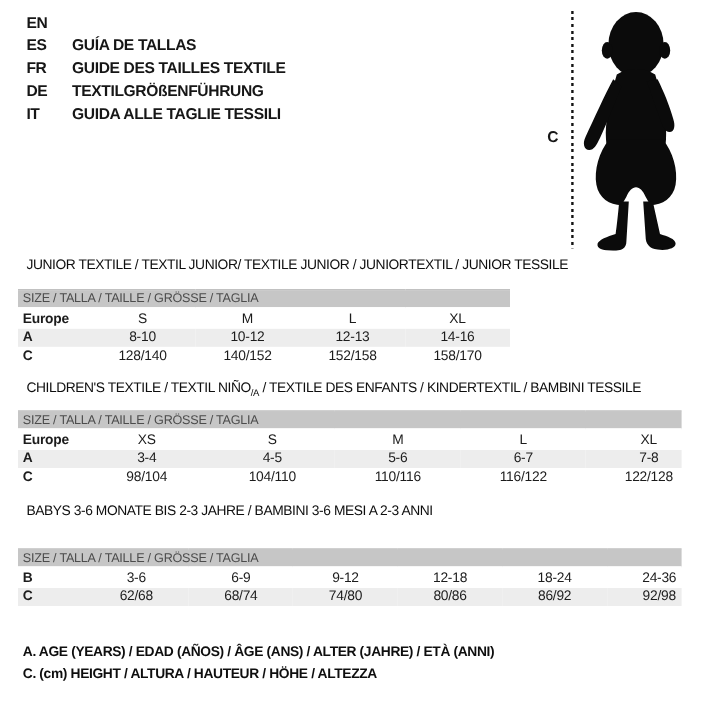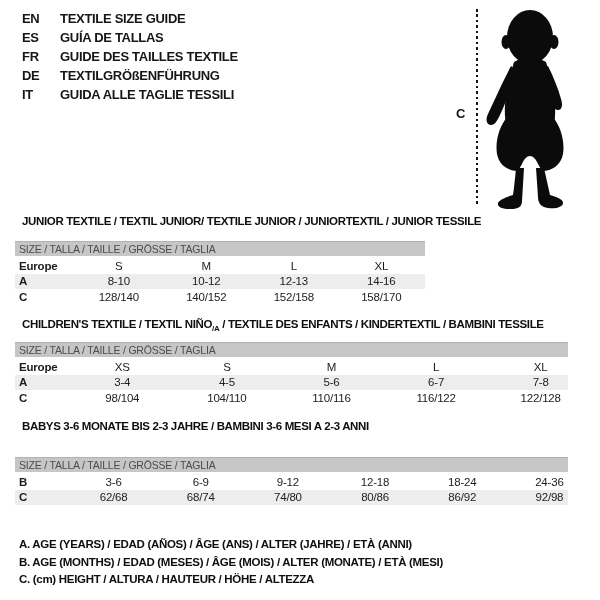--- a/index.html
+++ b/index.html
@@ -12,21 +12,21 @@
   .lang-row{display:flex;line-height:19px;font-weight:bold;font-size:13px;letter-spacing:-0.3px;}
   .lang-code{width:38px;}
   
   .fig-c{position:absolute;left:456px;top:106px;font-weight:bold;font-size:13px;}
   .dotline{
     position:absolute;left:476px;top:9px;width:2px;height:198px;
     background:repeating-linear-gradient(to bottom,#141414 0 2.5px,transparent 2.5px 5.5px);
   }
   .baby-svg{position:absolute;left:478px;top:4px;}
   
-  .tbl-title{position:absolute;font-weight:bold;font-size:11.5px;letter-spacing:-0.35px;white-space:nowrap;color:#0e0e0e;}
+  .tbl-title{position:absolute;font-weight:normal;font-size:11.5px;letter-spacing:-0.35px;white-space:nowrap;color:#0e0e0e;}
   .tbl-title .line{line-height:15px;}
   sub.subtxt{font-size:8px;}
   
   .size-table{position:absolute;border-collapse:collapse;table-layout:fixed;}
   .size-table th.size-head{
     background:var(--header-bg,#c6c6c6);color:#4c4c4c;font-weight:normal;font-size:10.5px;
     text-align:left;padding:1px 0 1px 4px;letter-spacing:-0.2px;height:12px;
     border-top:1px solid #b2b2b2;border-bottom:2px solid #ffffff;
   }
   .size-table td{
@@ -39,21 +39,20 @@
   .legend{position:absolute;left:19px;top:536px;font-weight:bold;font-size:11.5px;line-height:17.5px;letter-spacing:-0.3px;color:#0e0e0e;}
 </style>
 </head>
 <body>
 
 <div class="page">
 
   <div class="lang-list">
     <div class="lang-row">
       <span class="lang-code">EN</span>
-      <span class="lang-title">TEXTILE SIZE GUIDE</span>
     </div>
     <div class="lang-row">
       <span class="lang-code">ES</span>
       <span class="lang-title">GUÍA DE TALLAS</span>
     </div>
     <div class="lang-row">
       <span class="lang-code">FR</span>
       <span class="lang-title">GUIDE DES TAILLES TEXTILE</span>
     </div>
     <div class="lang-row">
@@ -199,17 +198,16 @@
           <td>74/80</td>
           <td>80/86</td>
           <td>86/92</td>
           <td>92/98</td>
         </tr>
       </tbody>
   </table>
 
   <div class="legend">
     <div>A. AGE (YEARS) / EDAD (AÑOS) / ÂGE (ANS) / ALTER (JAHRE) / ETÀ (ANNI)</div>
-    <div>B. AGE (MONTHS) / EDAD (MESES) / ÂGE (MOIS) / ALTER (MONATE) / ETÀ (MESI)</div>
     <div>C. (cm) HEIGHT / ALTURA / HAUTEUR / HÖHE / ALTEZZA</div>
   </div>
 
 </div>
 
 </body></html>

